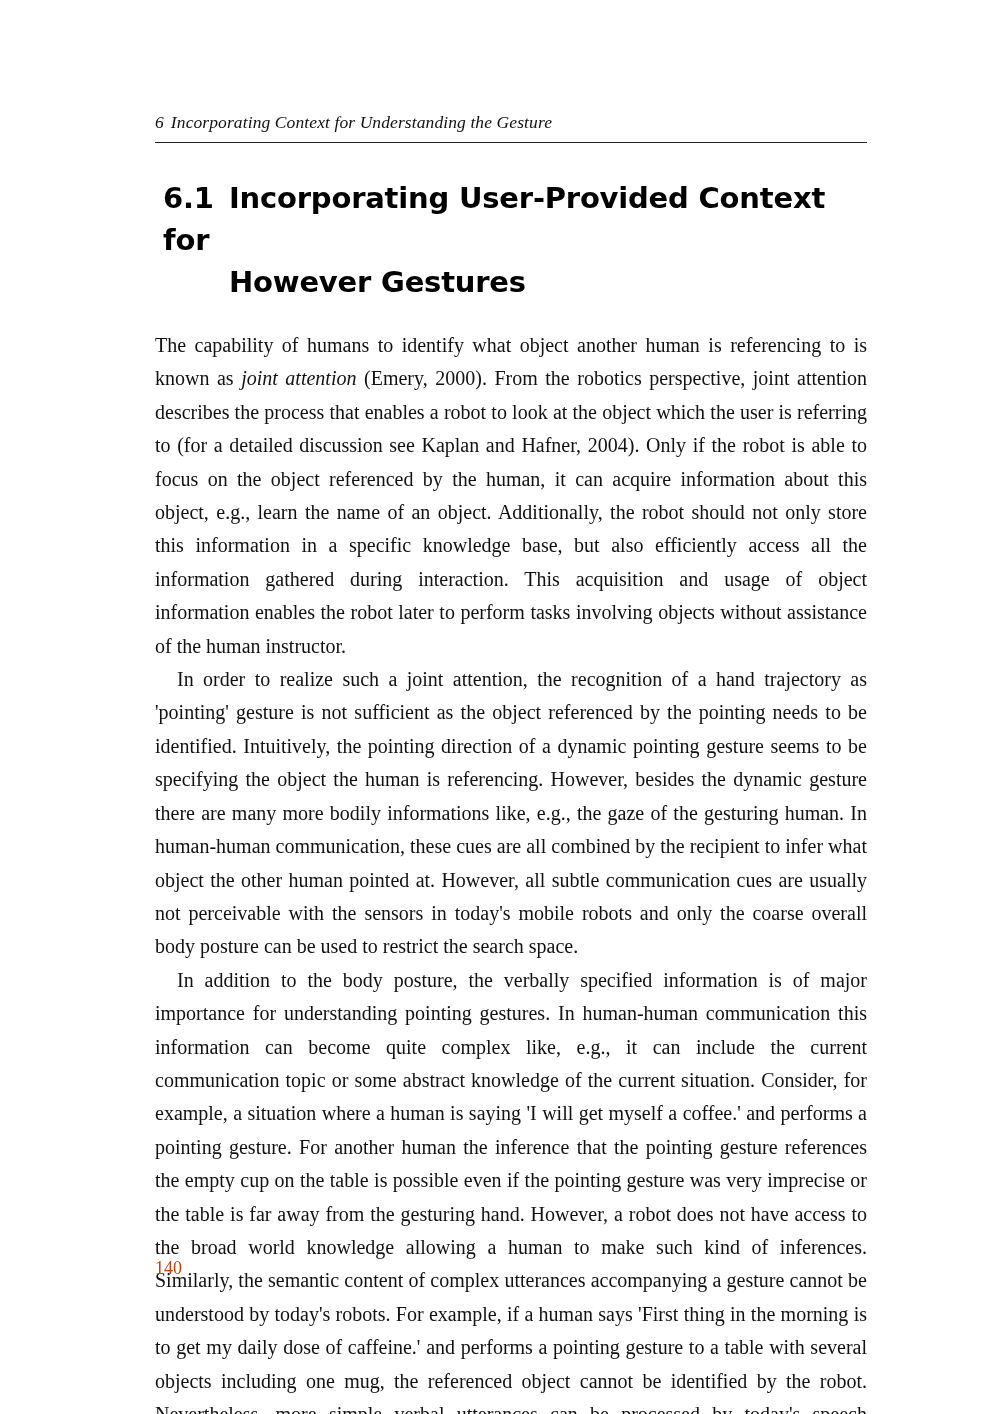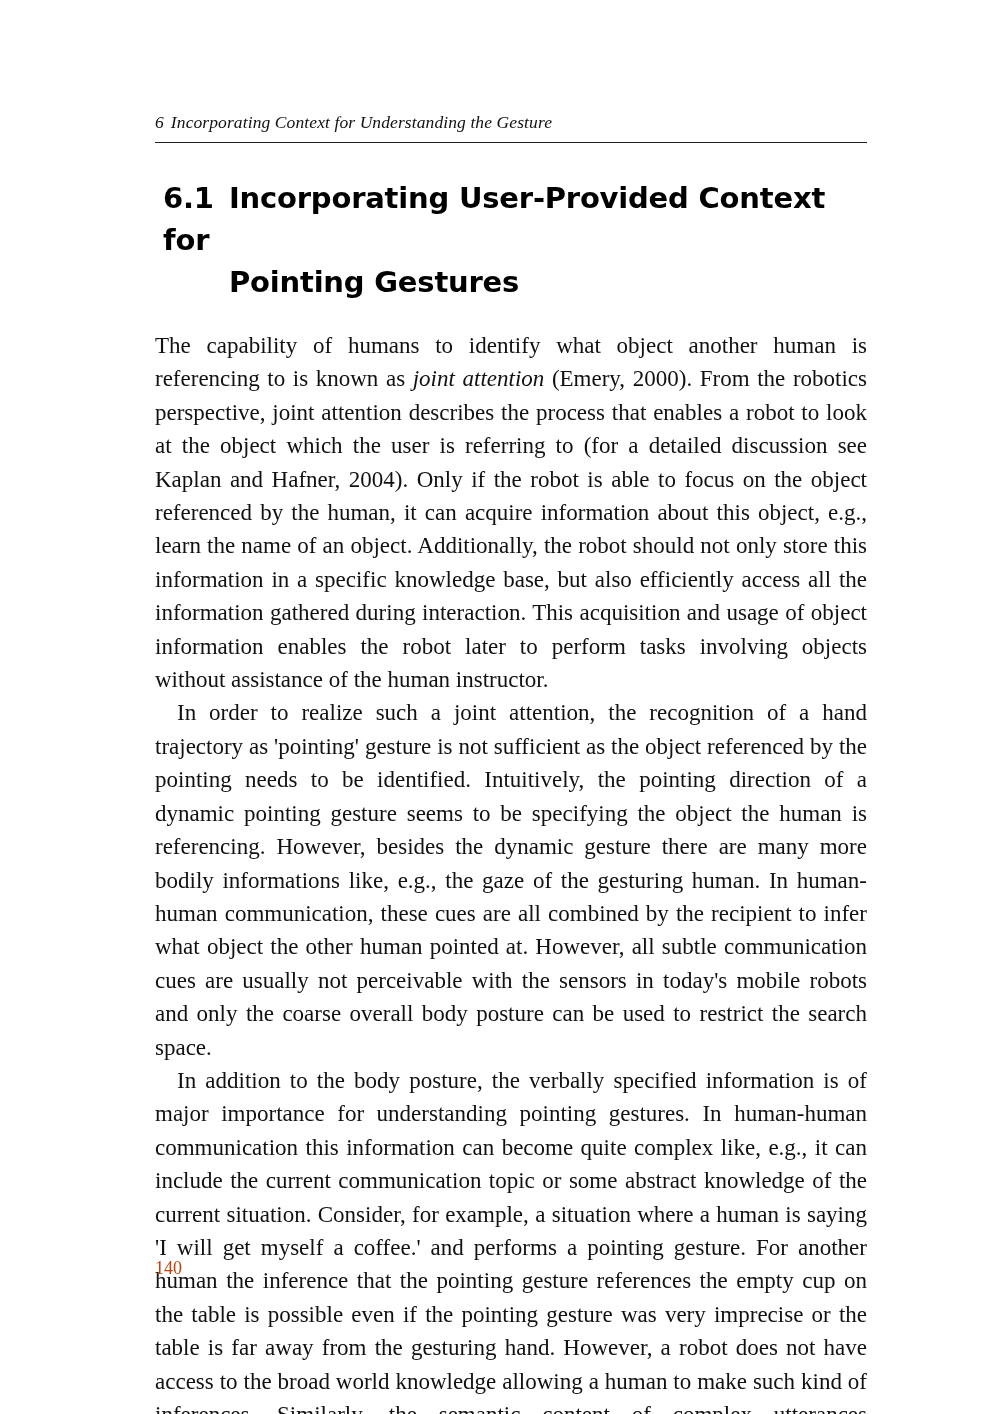--- a/index.html
+++ b/index.html
@@ -60,21 +60,21 @@
   }
   h1.section-title .stext {
     display: inline;
   }
   h1.section-title .line2 {
     display: block;
     padding-left: 66px;
   }
   p.body {
     font-family: "Liberation Serif", serif;
-    font-size: 23px;
+    font-size: 20px;
     line-height: 33.4px;
     text-align: justify;
     text-justify: inter-word;
     margin: 0;
     color: #111111;
     hyphens: none;
   }
   p.body + p.body {
     text-indent: 22px;
   }
@@ -95,21 +95,21 @@
 
   <div class="content">
 
     <div class="runhead">
       <span class="num">6</span><span>Incorporating Context for Understanding the Gesture</span>
     </div>
     <div class="rule"></div>
 
     <h1 class="section-title">
       <span class="snum">6.1</span><span class="stext">Incorporating User-Provided Context for</span>
-      <span class="line2">Pointing Gestures</span>
+      <span class="line2">However Gestures</span>
     </h1>
 
     <p class="body"><span>The capability of humans to identify what object another human is referencing to is known as </span><span class="ital">joint attention</span><span> (Emery, 2000). From the robotics perspective, joint attention describes the process that enables a robot to look at the object which the user is referring to (for a detailed discussion see Kaplan and Hafner, 2004). Only if the robot is able to focus on the object referenced by the human, it can acquire information about this object, e.g., learn the name of an object. Additionally, the robot should not only store this information in a specific knowledge base, but also efficiently access all the information gathered during interaction. This acquisition and usage of object information enables the robot later to perform tasks involving objects without assistance of the human instructor.</span></p>
 
     <p class="body">In order to realize such a joint attention, the recognition of a hand trajectory as 'pointing' gesture is not sufficient as the object referenced by the pointing needs to be identified. Intuitively, the pointing direction of a dynamic pointing gesture seems to be specifying the object the human is referencing. However, besides the dynamic gesture there are many more bodily informations like, e.g., the gaze of the gesturing human. In human-human communication, these cues are all combined by the recipient to infer what object the other human pointed at. However, all subtle communication cues are usually not perceivable with the sensors in today's mobile robots and only the coarse overall body posture can be used to restrict the search space.</p>
 
     <p class="body">In addition to the body posture, the verbally specified information is of major importance for understanding pointing gestures. In human-human communication this information can become quite complex like, e.g., it can include the current communication topic or some abstract knowledge of the current situation. Consider, for example, a situation where a human is saying 'I will get myself a coffee.' and performs a pointing gesture. For another human the inference that the pointing gesture references the empty cup on the table is possible even if the pointing gesture was very imprecise or the table is far away from the gesturing hand. However, a robot does not have access to the broad world knowledge allowing a human to make such kind of inferences. Similarly, the semantic content of complex utterances accompanying a gesture cannot be understood by today's robots. For example, if a human says 'First thing in the morning is to get my daily dose of caffeine.' and performs a pointing gesture to a table with several objects including one mug, the referenced object cannot be identified by the robot. Nevertheless, more simple verbal utterances can be processed by today's speech understanding methods in</p>
 
   </div>
 

